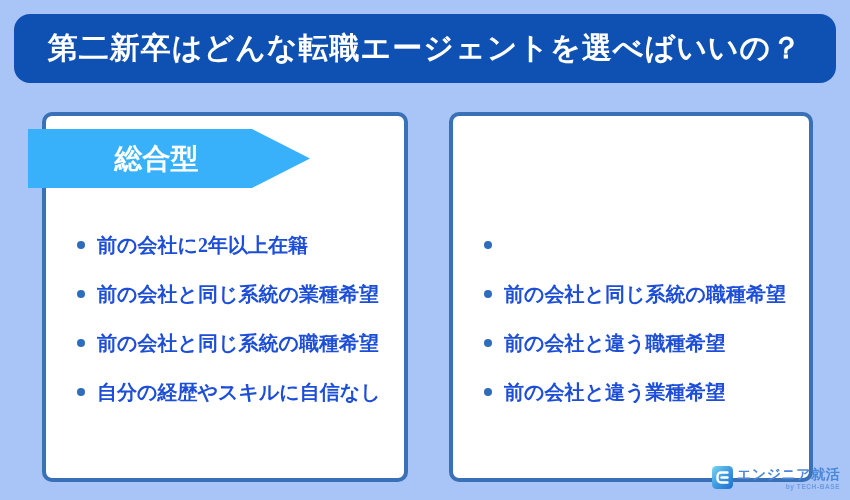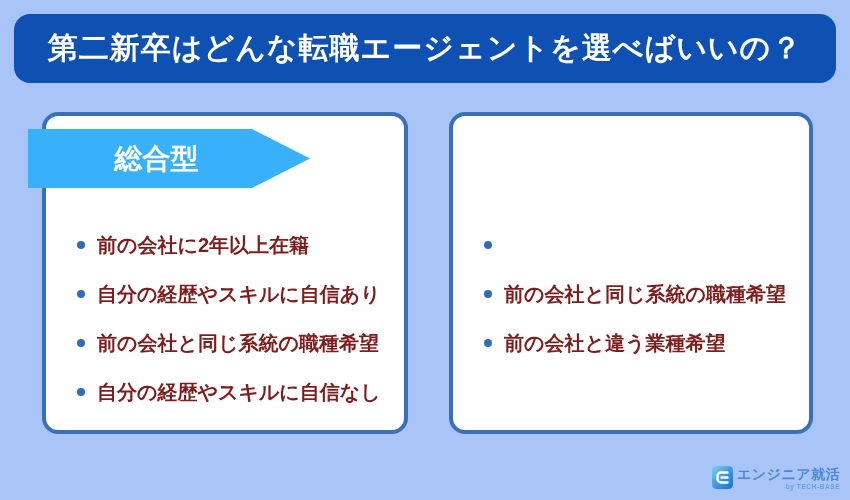--- a/index.html
+++ b/index.html
@@ -18,22 +18,22 @@
     background:#0f51b3; border-radius:16px;
     display:flex; align-items:center; justify-content:center;
   }
   .header-title {
     color:#ffffff; font-size:30px; font-weight:bold; letter-spacing:1px;
     white-space:nowrap;
   }
 
   
   .card {
-    position:absolute; top:112px; height:322px;
-    background:#ffffff; border:4px solid #3a70b5; border-radius:16px;
+    position:absolute; top:112px; height:370px;
+    background:#ffffff; border:4px solid #3a70b5; border-radius:10px;
   }
   .card-left  { left:42px;  width:366px; }
   .card-right { left:449px; width:364px; }
 
   
   .banner {
     position:absolute; top:13px; height:59px;
     background:#39b1fa;
     clip-path:polygon(0 0, calc(100% - 58px) 0, 100% 50%, calc(100% - 58px) 100%, 0 100%);
     display:flex; align-items:center; justify-content:center;
@@ -51,21 +51,21 @@
     list-style:none;
   }
   .checklist li {
     display:flex; align-items:center; height:28px; margin-bottom:21px;
   }
   .bullet-dot {
     flex:0 0 8px; width:8px; height:8px; border-radius:50%;
     background:#2e6cbc; margin-left:31px; margin-right:12px;
   }
   .item-text {
-    color:#7f1d1d; font-size:20px; font-weight:bold; white-space:nowrap;
+    color:#1d4ed8; font-size:20px; font-weight:bold; white-space:nowrap;font-family:Liberation Serif, serif;
   }
 
   
   .brand {
     position:absolute; left:712px; top:465px;
     display:flex; align-items:flex-start; gap:4px;
   }
   .brand-icon { display:block; margin-top:1px; }
   .brand-col { display:flex; flex-direction:column; align-items:flex-end; }
   .brand-name {
@@ -90,41 +90,45 @@
     <div class="banner banner-left">
       <span class="banner-label">総合型</span>
     </div>
     <ul class="checklist">
       <li>
         <span class="bullet-dot"></span>
         <span class="item-text">前の会社に2年以上在籍</span>
       </li>
       <li>
         <span class="bullet-dot"></span>
-        <span class="item-text">自分の経歴やスキルに自信あり</span>
+        <span class="item-text">前の会社と同じ系統の業種希望</span>
       </li>
       <li>
         <span class="bullet-dot"></span>
         <span class="item-text">前の会社と同じ系統の職種希望</span>
       </li>
       <li>
         <span class="bullet-dot"></span>
         <span class="item-text">自分の経歴やスキルに自信なし</span>
       </li>
     </ul>
   </div>
 
   <div class="card card-right">
     <ul class="checklist">
       <li>
         <span class="bullet-dot"></span>
       </li>
       <li>
         <span class="bullet-dot"></span>
         <span class="item-text">前の会社と同じ系統の職種希望</span>
+      </li>
+      <li>
+        <span class="bullet-dot"></span>
+        <span class="item-text">前の会社と違う職種希望</span>
       </li>
       <li>
         <span class="bullet-dot"></span>
         <span class="item-text">前の会社と違う業種希望</span>
       </li>
     </ul>
   </div>
 
   <div class="brand">
     <svg class="brand-icon" width="21" height="23" viewBox="0 0 21 23" xmlns="http://www.w3.org/2000/svg">

